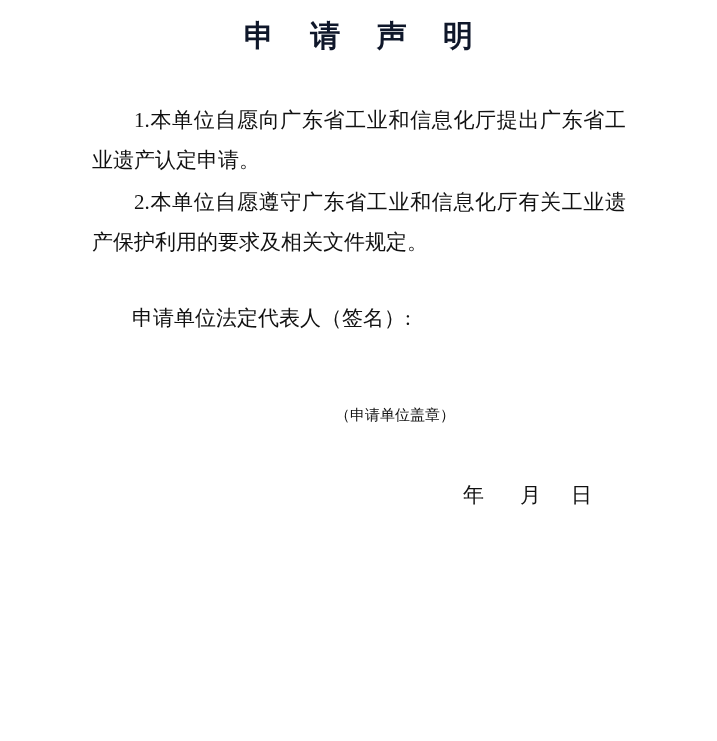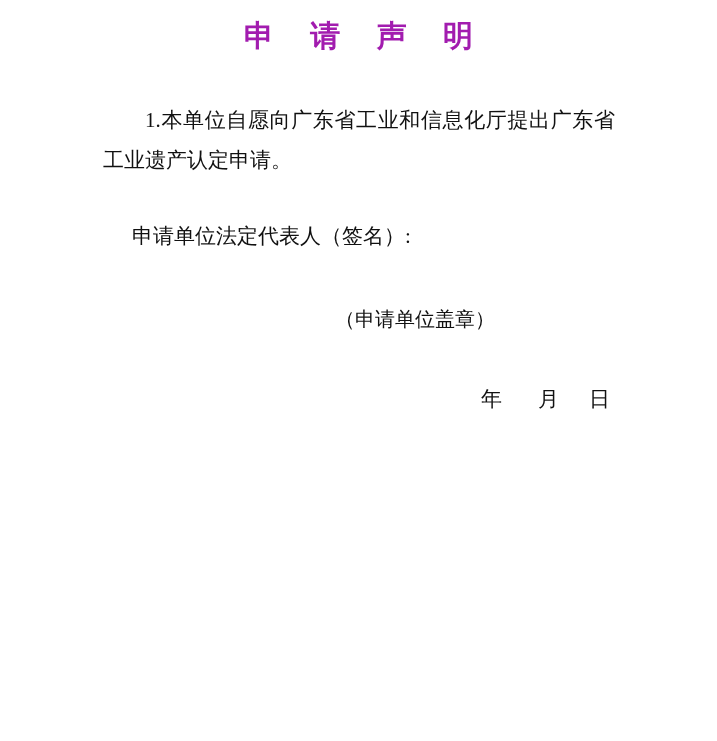--- a/index.html
+++ b/index.html
@@ -18,66 +18,66 @@
   }
   .doc-title {
     margin: 16px 0 0 0;
     text-align: center;
     font-family: "Liberation Sans", "DejaVu Sans", sans-serif;
     font-weight: bold;
     font-size: 30px;
     line-height: 40px;
     letter-spacing: 14px;
     text-indent: 14px; 
-    color: #a21caf;
+    color: #0f172a;
   }
   .doc-body {
     margin: 44px 89px 0 90px;
   }
   .para {
-    margin: 13px;
+    margin: 2px;
     font-size: 21px;
     line-height: 40px;
     text-align: justify;
     text-justify: inter-ideograph;
     text-indent: 2em;
     word-break: break-all;
   }
   .sig-line {
     margin: 36px 0 0 0;
     padding-left: 2em;
     font-size: 21px;
     line-height: 40px;
   }
   .stamp-line {
-    margin: 43px 0 0 0;
+    margin: 57px 0 0 0;
     padding-left: 245px;
-    font-size: 20px;
+    font-size: 15px;
     line-height: 40px;
   }
   .date-line {
     margin: 40px 0 0 0;
     padding-left: 373px;
     font-size: 21px;
     line-height: 40px;
     white-space: nowrap;
-    text-align: center;
   }
   .date-line .date-char-month { margin-left: 36px; }
   .date-line .date-char-day   { margin-left: 30px; }
 </style>
 </head>
 <body>
 
 <div class="page">
 
   <h1 class="doc-title">申 请 声 明</h1>
 
   <div class="doc-body">
     <p class="para">1.本单位自愿向广东省工业和信息化厅提出广东省工业遗产认定申请。</p>
+    <p class="para">2.本单位自愿遵守广东省工业和信息化厅有关工业遗产保护利用的要求及相关文件规定。</p>
 
     <div class="sig-line">申请单位法定代表人（签名）:</div>
 
     <div class="stamp-line">（申请单位盖章）</div>
 
     <div class="date-line">
       <span class="date-char-year">年</span><span class="date-char-month">月</span><span class="date-char-day">日</span>
     </div>
   </div>
 

